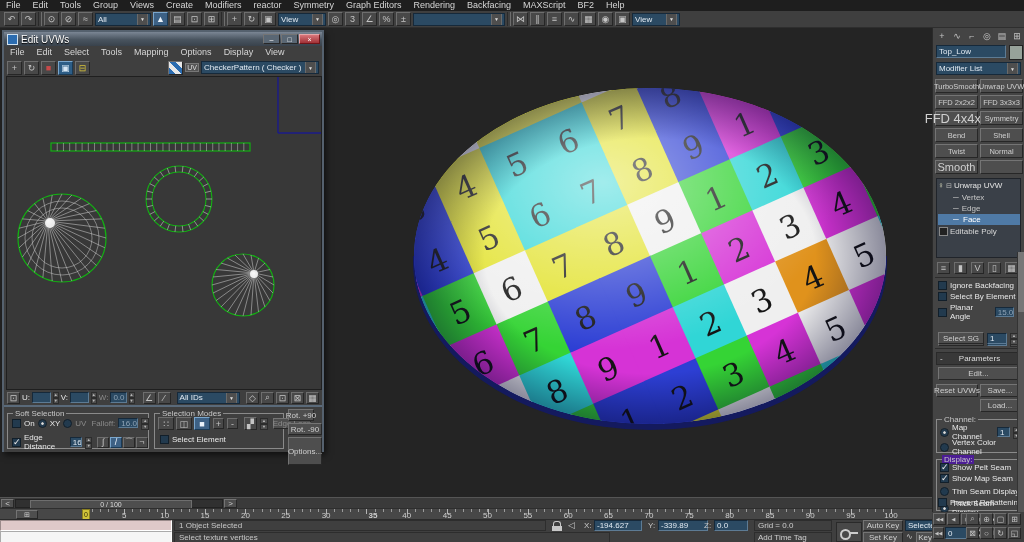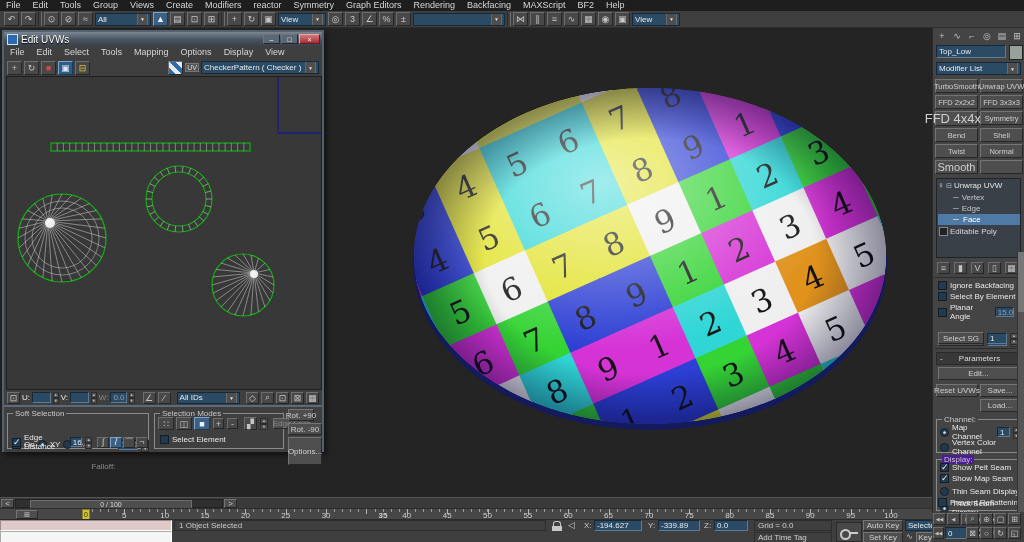--- a/index.html
+++ b/index.html
@@ -693,21 +693,21 @@
     <div class="abs" style="left:0;top:373px;width:100%;height:45px;background:#3f3f3f;border-top:2px solid #5a6a7a;">
       <div class="grp" style="left:3px;top:6px;width:142px;height:36px;">
         <div class="gtitle">Soft Selection</div>
         <div class="row" style="left:4px;top:4px;">
           <div class="chk"></div>
           <span class="wtext">On</span>
           <div class="radio on"></div>
           <span class="wtext">XY</span>
           <div class="radio"></div>
           <span class="wtext" style="color:#8a8a8a;">UV</span>
-          <span class="wtext" style="color:#8a8a8a;margin-left:2px;margin-top:44px;">Falloff:</span>
+          <span class="wtext" style="color:#8a8a8a;margin-left:2px;">Falloff:</span>
           <div class="field" style="width:20px;height:10px;color:#8fa3b5;">16.0</div>
           <div class="spin" style="height:10px;">
               <div>▲</div>
               <div>▼</div>
             </div>
         </div>
         <div class="row" style="left:4px;top:19px;">
           <div class="chk">✓</div>
           <span class="wtext">Edge Distance</span>
           <div class="field" style="width:14px;height:10px;">16</div>
@@ -916,21 +916,21 @@
     <div class="btn" style="position:absolute;left:16px;top:1px;width:22px;height:9px;font-size:7px;">⊞</div>
     <div style="position:absolute;left:84px;top:0;width:815px;height:3px;background:repeating-linear-gradient(to right,#9a9a9a 0 1px,transparent 1px 8.07px);"></div>
     <div style="position:absolute;left:84px;top:0;width:815px;height:5px;background:repeating-linear-gradient(to right,#b5b5b5 0 1px,transparent 1px 40.35px);"></div>
     <div id="ruler-numbers" style="position:absolute;left:0;top:0;width:100%;height:100%;">
         <div class="rnum" style="left: 124.35px;">5</div>
         <div class="rnum" style="left: 164.7px;">10</div>
         <div class="rnum" style="left: 205.05px;">15</div>
         <div class="rnum" style="left: 245.4px;">20</div>
         <div class="rnum" style="left: 285.75px;">25</div>
         <div class="rnum" style="left: 326.1px;">30</div>
-        <div class="rnum" style="left: 383px; font-weight: bold;">35</div>
+        <div class="rnum" style="left: 373px; font-weight: bold;">35</div>
         <div class="rnum" style="left: 406.8px;">40</div>
         <div class="rnum" style="left: 447.15px;">45</div>
         <div class="rnum" style="left: 487.5px;">50</div>
         <div class="rnum" style="left: 527.85px;">55</div>
         <div class="rnum" style="left: 568.2px;">60</div>
         <div class="rnum" style="left: 608.55px;">65</div>
         <div class="rnum" style="left: 648.9px;">70</div>
         <div class="rnum" style="left: 689.25px;">75</div>
         <div class="rnum" style="left: 729.6px;">80</div>
         <div class="rnum" style="left: 769.95px;">85</div>
@@ -942,29 +942,32 @@
       <span style="position:absolute;left:1px;top:1px;font-size:7px;color:#332f08;">0</span>
     </div>
   </div>
 
   <div class="abs" style="left:0;top:519px;width:1024px;height:23px;background:#3f3f3f;border-top:1px solid #2b2b2b;">
     <div class="field" style="left:0;top:0;width:172px;height:11px;position:absolute;background:#dfc9c9;border-color:#9a8a8a #fff #fff #9a8a8a;"></div>
     <div class="field" style="left:0;top:11px;width:172px;height:12px;position:absolute;background:#f5f5f5;border-color:#aaa #fff #fff #aaa;"></div>
     <div style="position:absolute;left:174px;top:0;width:372px;height:11px;border:1px solid #2d2d2d;box-sizing:border-box;">
       <span class="lbl" style="left:4px;top:0;">1 Object Selected</span>
     </div>
+    <div style="position:absolute;left:174px;top:12px;width:436px;height:11px;border:1px solid #2d2d2d;box-sizing:border-box;">
+      <span class="lbl" style="left:4px;top:0;">Select texture vertices</span>
+    </div>
     <div style="position:absolute;left:552px;top:1px;width:10px;height:9px;">
       <div style="width:6px;height:4px;border:1px solid #c8c8c8;border-bottom:none;border-radius:3px 3px 0 0;margin:0 auto;"></div>
       <div style="width:10px;height:5px;background:#c8c8c8;"></div>
     </div>
     <span style="position:absolute;left:568px;top:0;font-size:9px;color:#c8c8c8;">◁</span>
     <span class="lbl" style="left:584px;top:1px;">X:</span>
     <div class="field" style="position:absolute;left:594px;top:0;width:48px;height:11px;">-194.627</div>
     <span class="lbl" style="left:648px;top:1px;">Y:</span>
-    <div class="field" style="position:absolute;left:658px;top:0;width:42px;height:11px;">-339.89</div>
+    <div class="field" style="position:absolute;left:658px;top:0;width:50px;height:11px;">-339.89</div>
     <span class="lbl" style="left:704px;top:1px;">Z:</span>
     <div class="field" style="position:absolute;left:714px;top:0;width:34px;height:11px;">0.0</div>
     <div style="position:absolute;left:686px;top:12px;width:0;height:0;"></div>
     <div class="btn" style="position:absolute;left:754px;top:0;width:78px;height:11px;background:#3f3f3f;border-color:#2d2d2d;justify-content:flex-start;padding-left:3px;">Grid = 0.0</div>
     <div class="btn" style="position:absolute;left:754px;top:12px;width:78px;height:11px;background:#3f3f3f;border-color:#2d2d2d;justify-content:flex-start;padding-left:3px;">Add Time Tag</div>
     <div style="position:absolute;left:836px;top:2px;width:24px;height:18px;background:#484848;border:1px solid #2a2a2a;">
       <div style="position:absolute;left:3px;top:6px;width:7px;height:7px;border:2px solid #ccc;border-radius:50%;"></div>
       <div style="position:absolute;left:12px;top:9px;width:9px;height:2px;background:#ccc;"></div>
     </div>
     <div class="btn" style="position:absolute;left:863px;top:0;width:40px;height:11px;">Auto Key</div>

